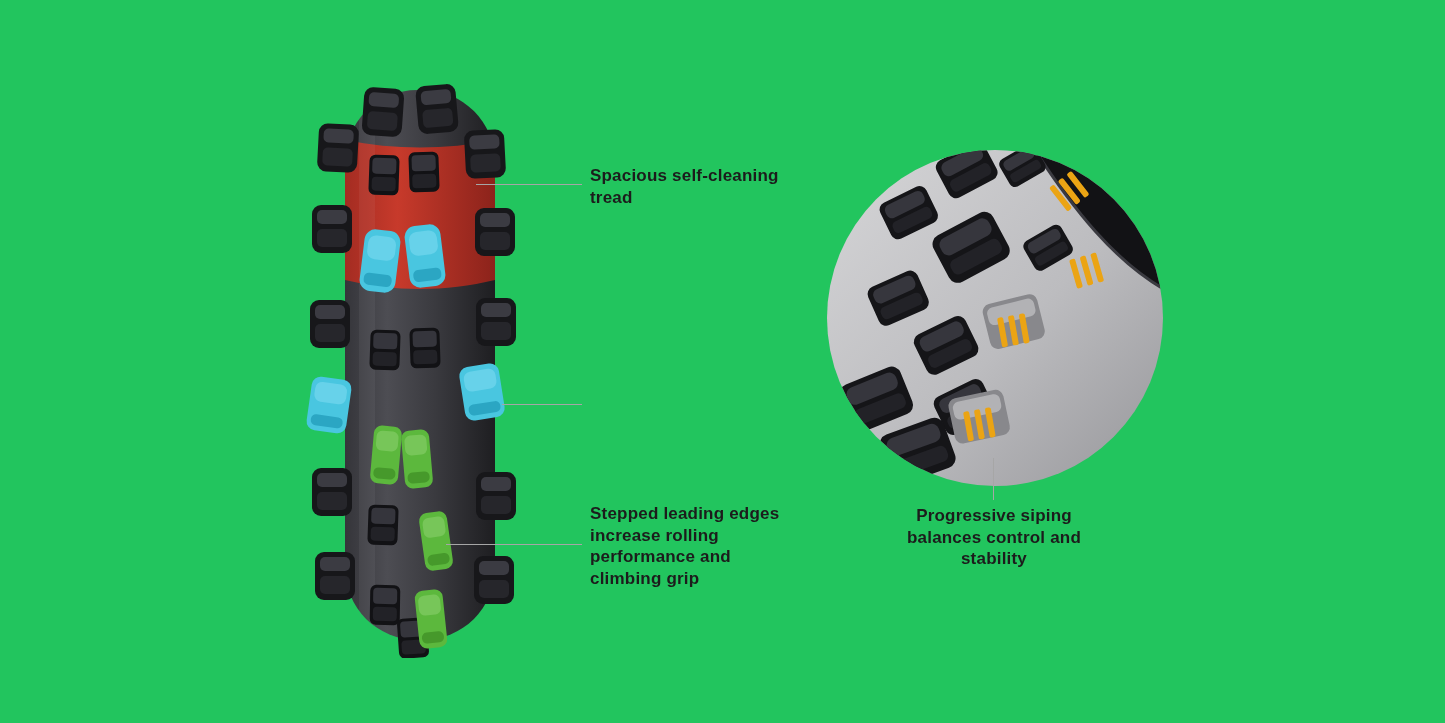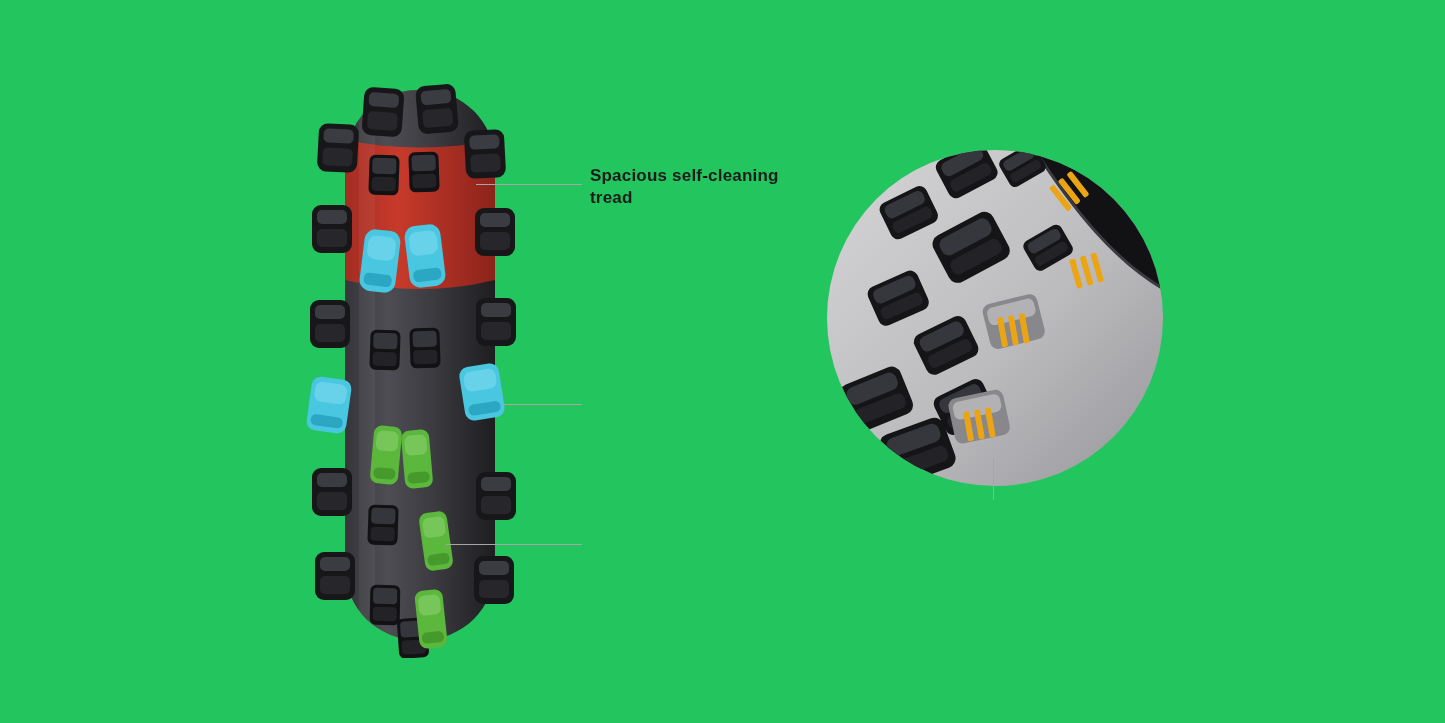--- a/index.html
+++ b/index.html
@@ -199,15 +199,22 @@
 
   <div class="cline" id="line-1"></div>
   <div class="cline" id="line-2"></div>
   <div class="cline" id="line-3"></div>
   <div class="cline" id="line-4"></div>
 
   <div class="callout" id="callout-1">Spacious self-cleaning
 tread</div>
 
 
-
+  <div class="callout" id="callout-3">Stepped leading edges
+increase rolling
+performance and
+climbing grip</div>
+
+  <div class="callout" id="callout-4">Progressive siping
+balances control and
+stability</div>
 
 </div>
 
 </body></html>

